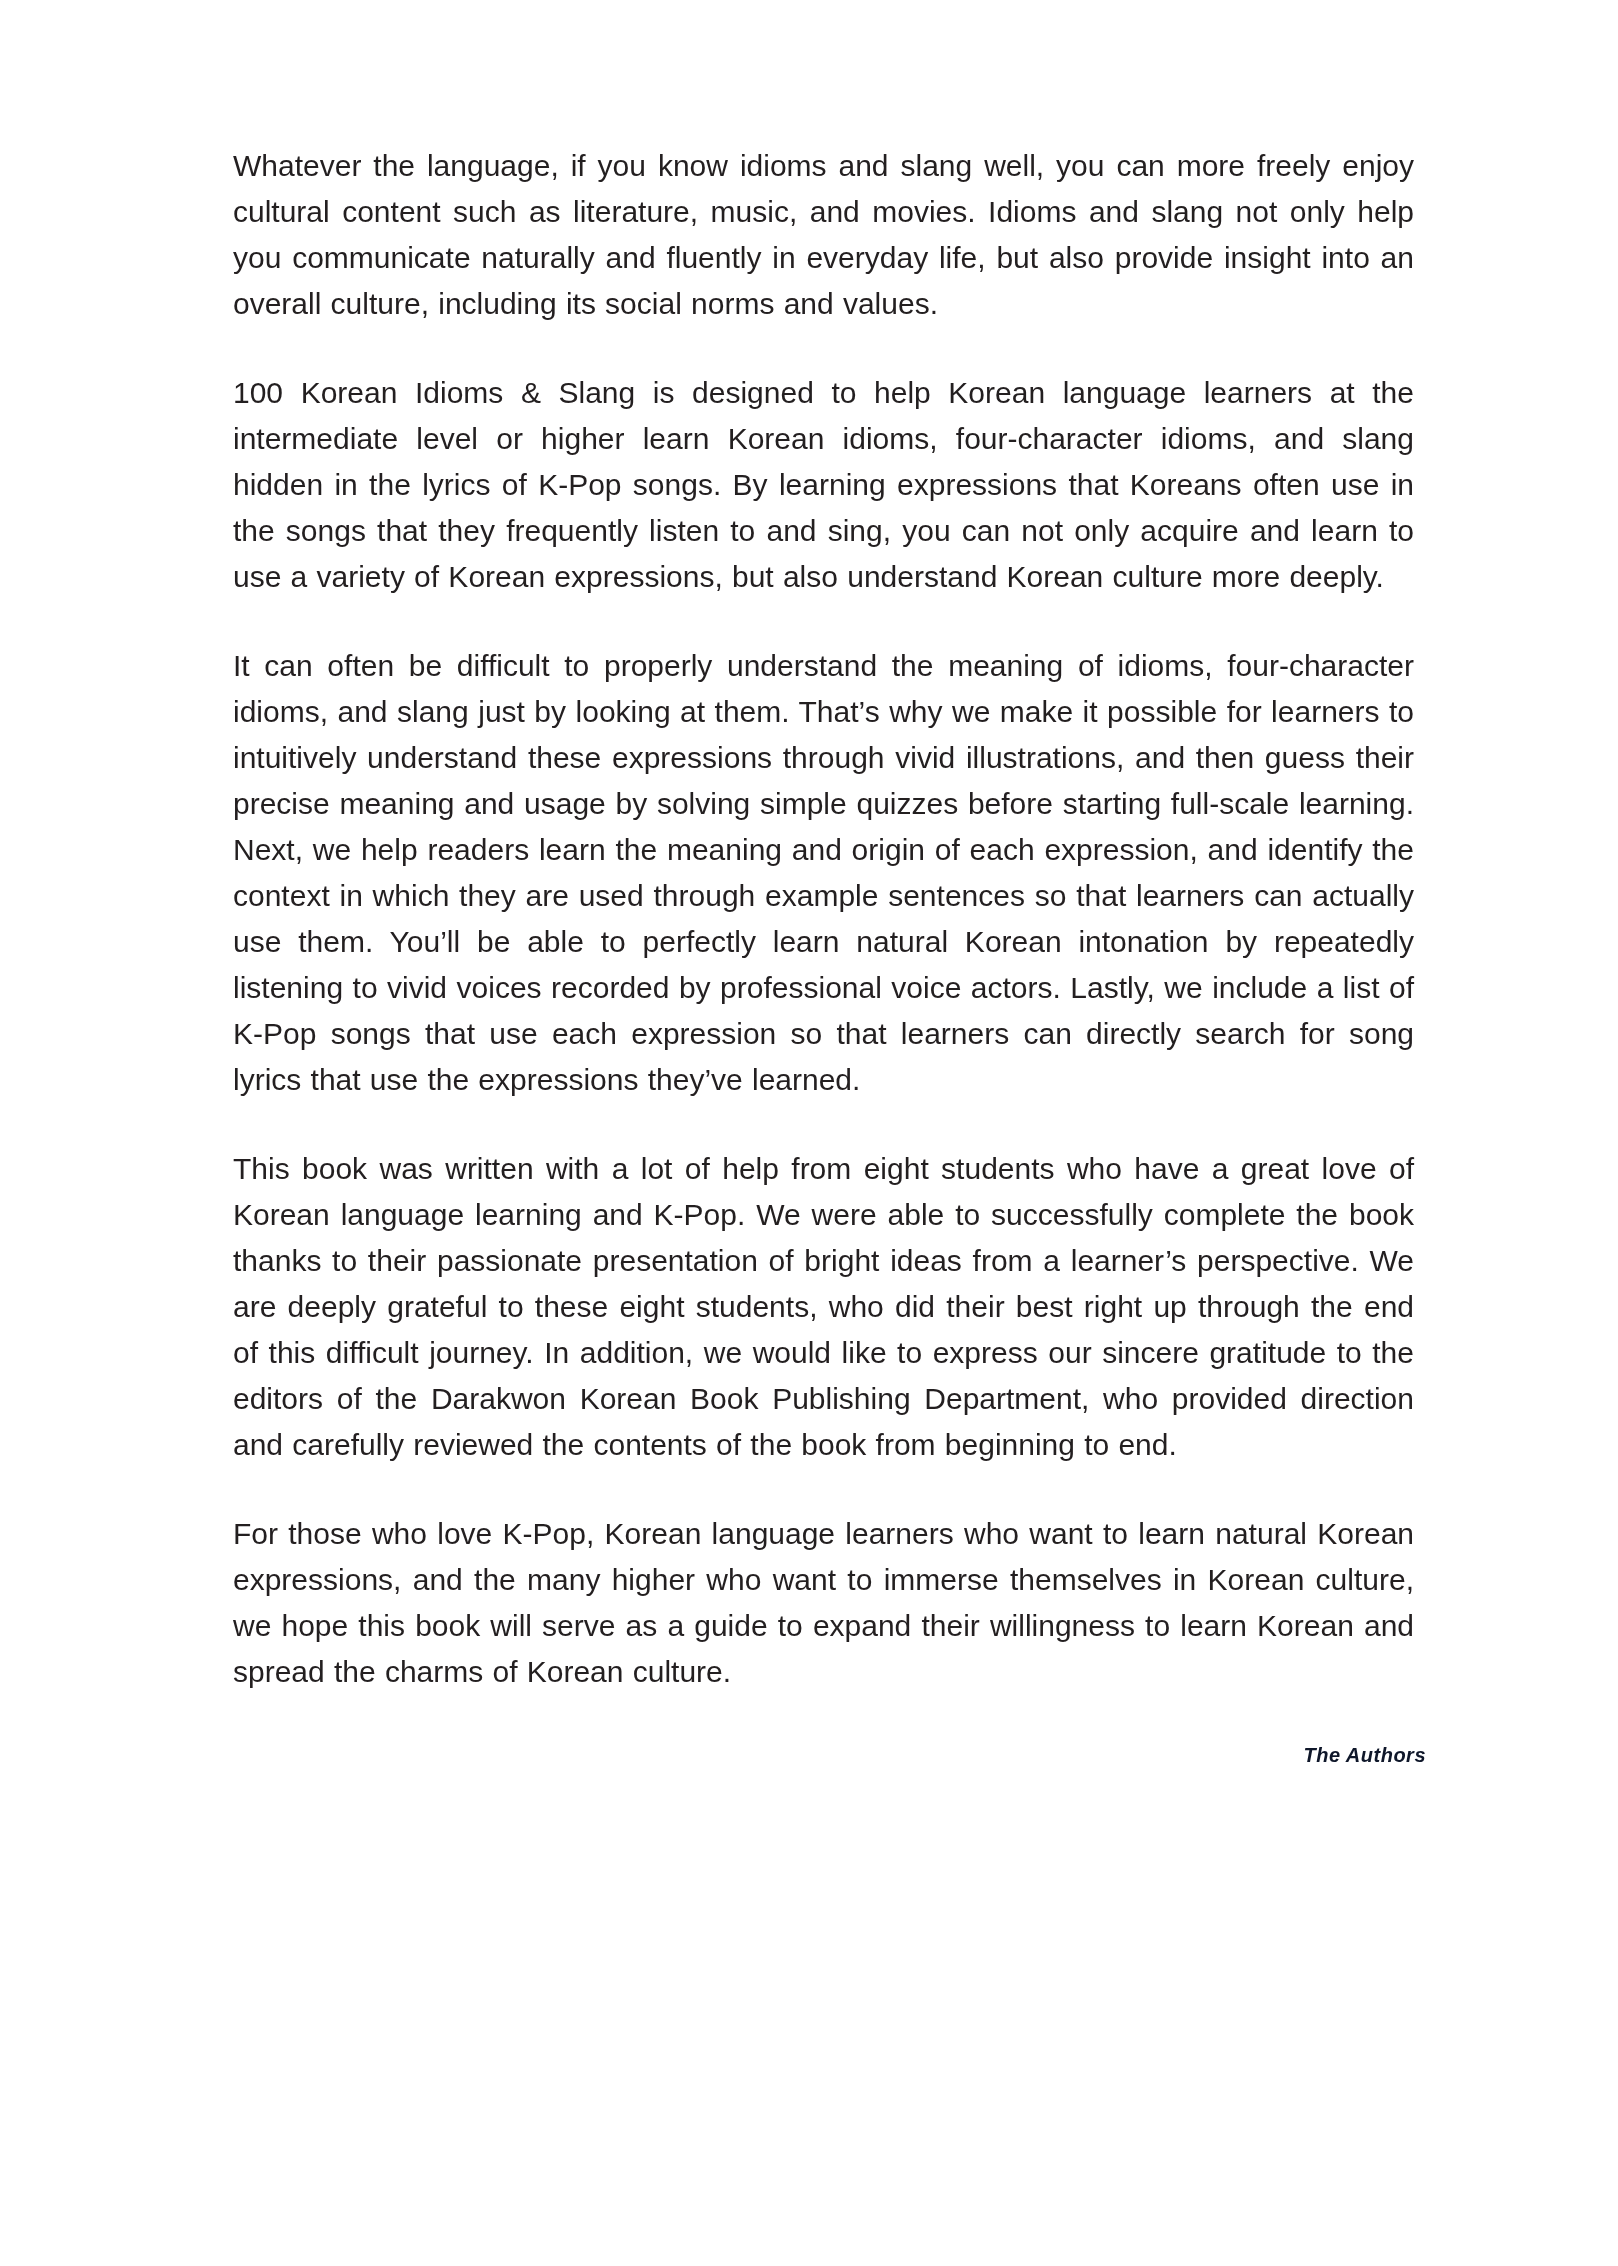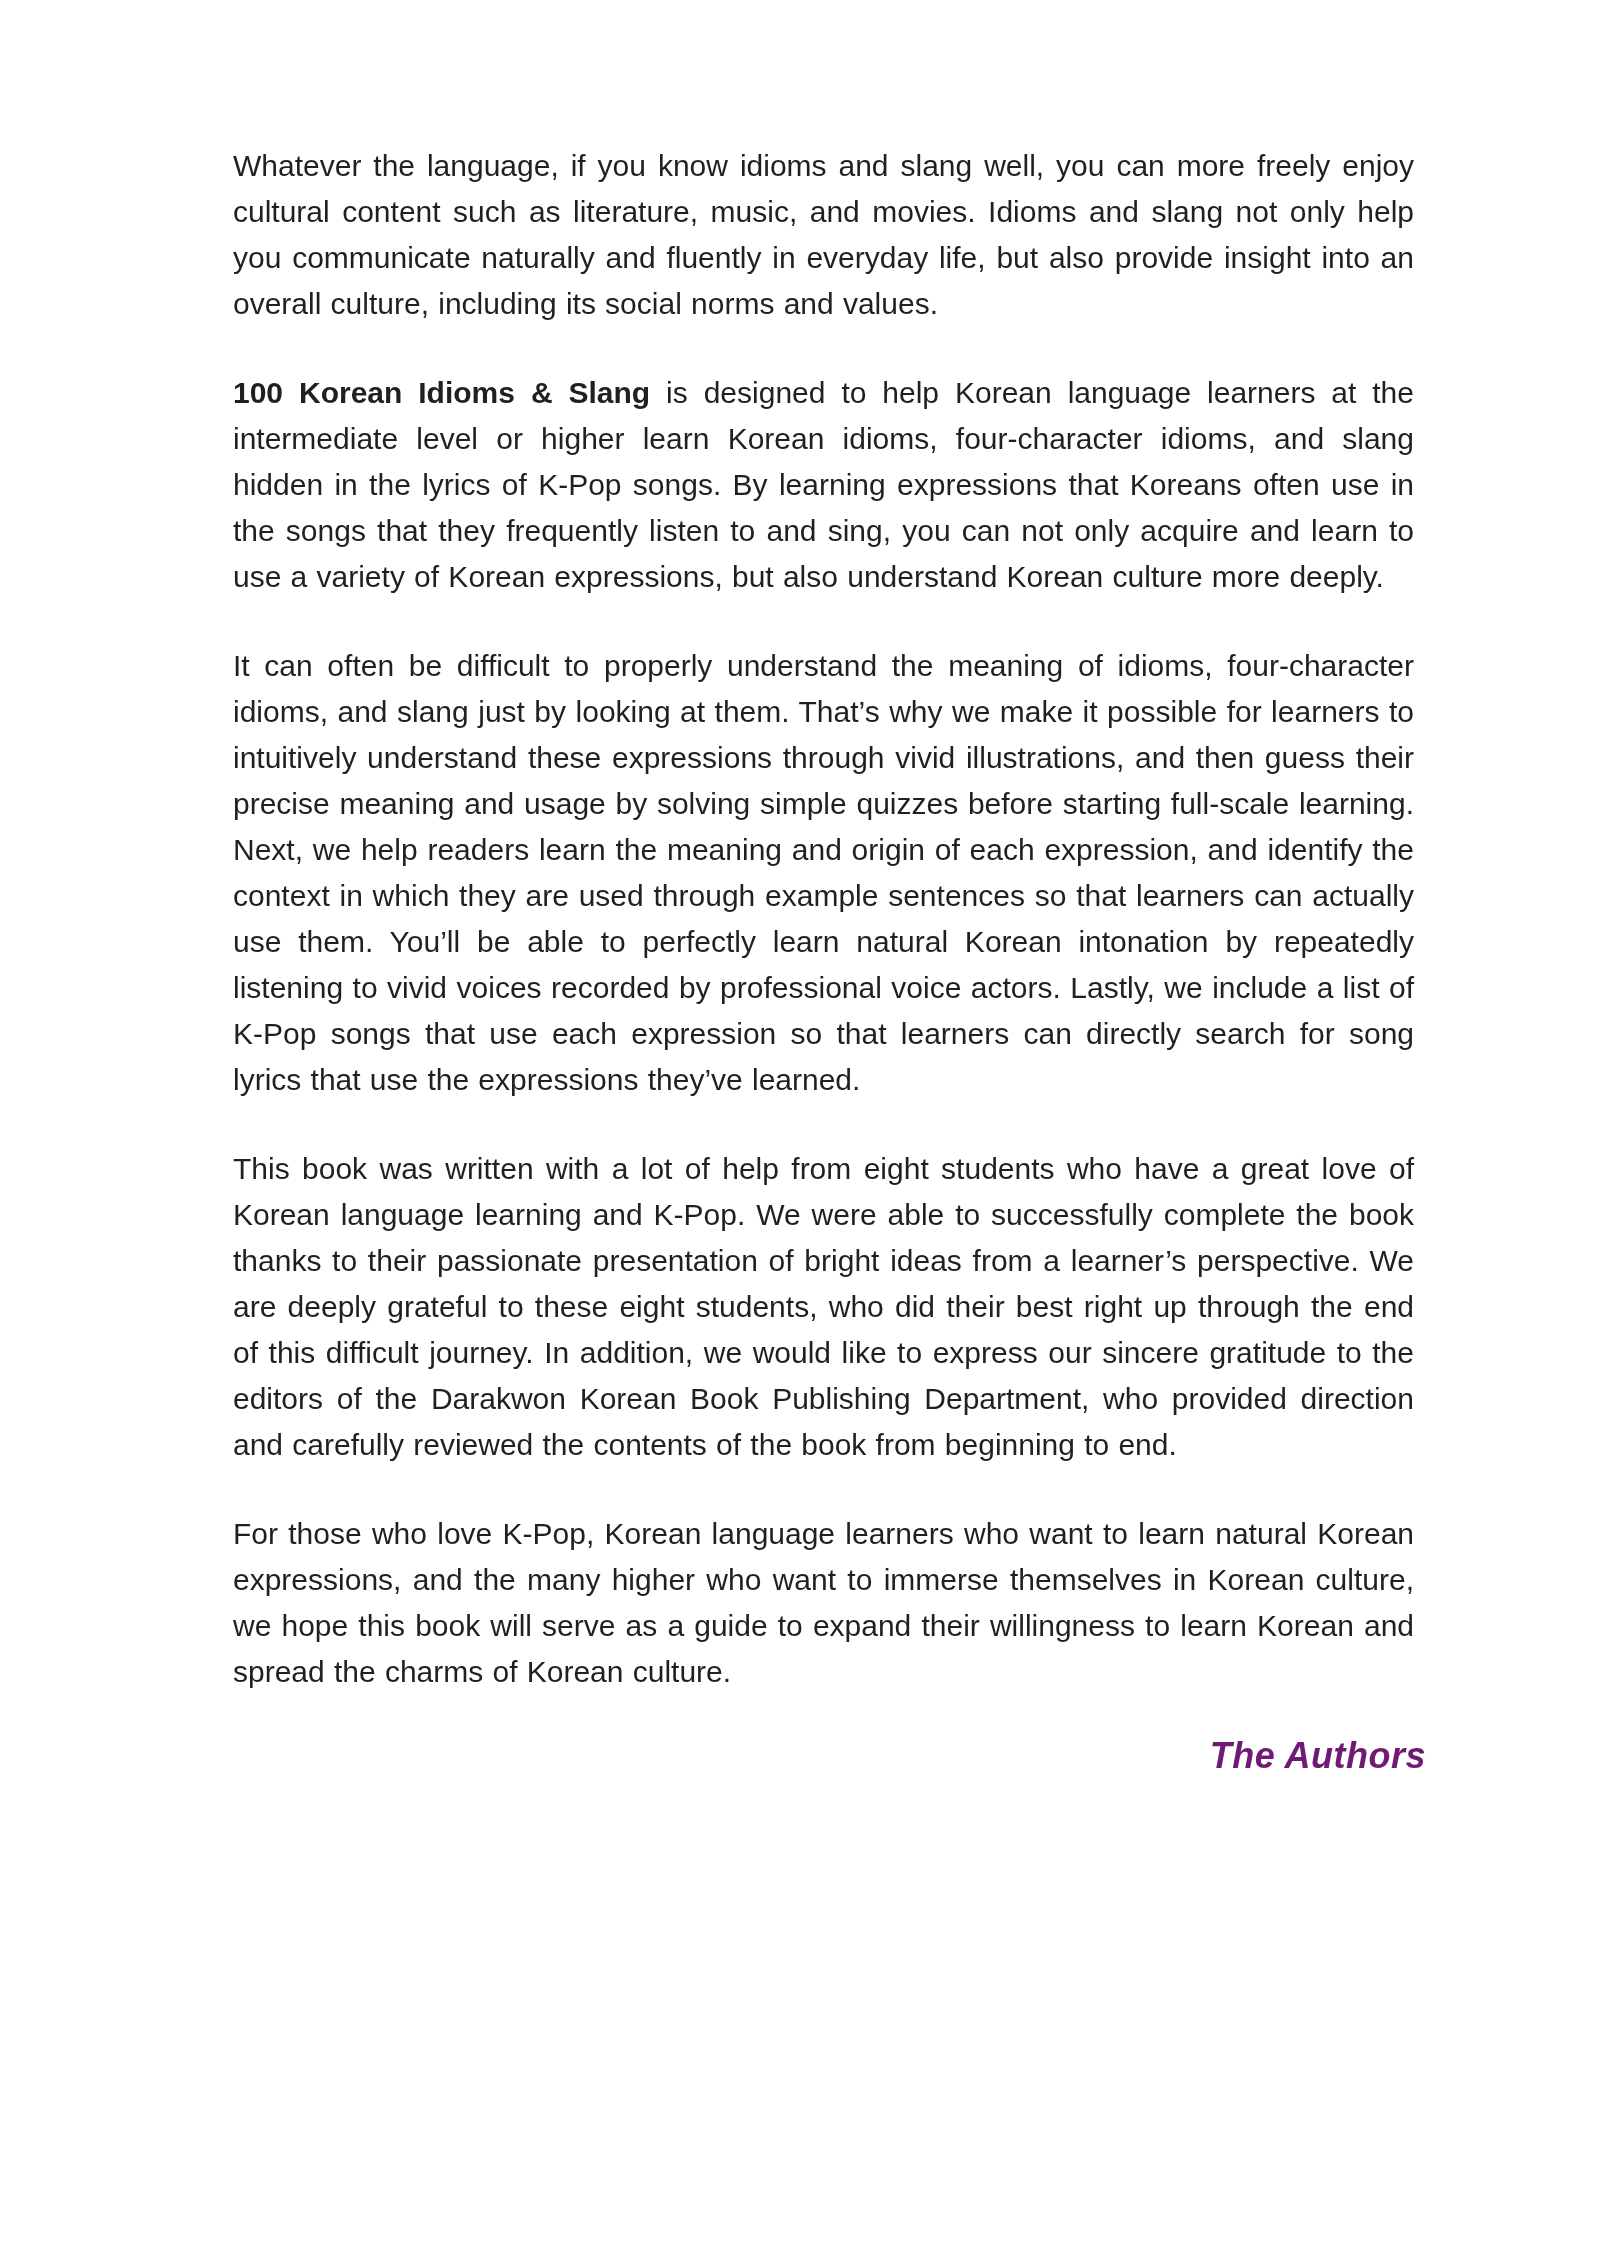--- a/index.html
+++ b/index.html
@@ -54,30 +54,30 @@
     font-size: 30px;
     line-height: 46px;
     color: #231f20;
     text-align: justify;
     word-spacing: 0.9px;
   }
   .para.first {
     margin-top: 143px;
   }
   .para .bold-lead {
-    font-weight: bold;
+    font-weight: normal;
   }
   .signature {
     margin-top: 37px;
     text-align: right;
-    font-size: 36px;
+    font-size: 20px;
     line-height: 35px;
     font-weight: bold;
     font-style: italic;
-    color: #701a75;
+    color: #0f172a;
     letter-spacing: 0.5px;
   }
 </style>
 </head>
 <body>
 
 <div class="page">
   <div class="content">
 
 

